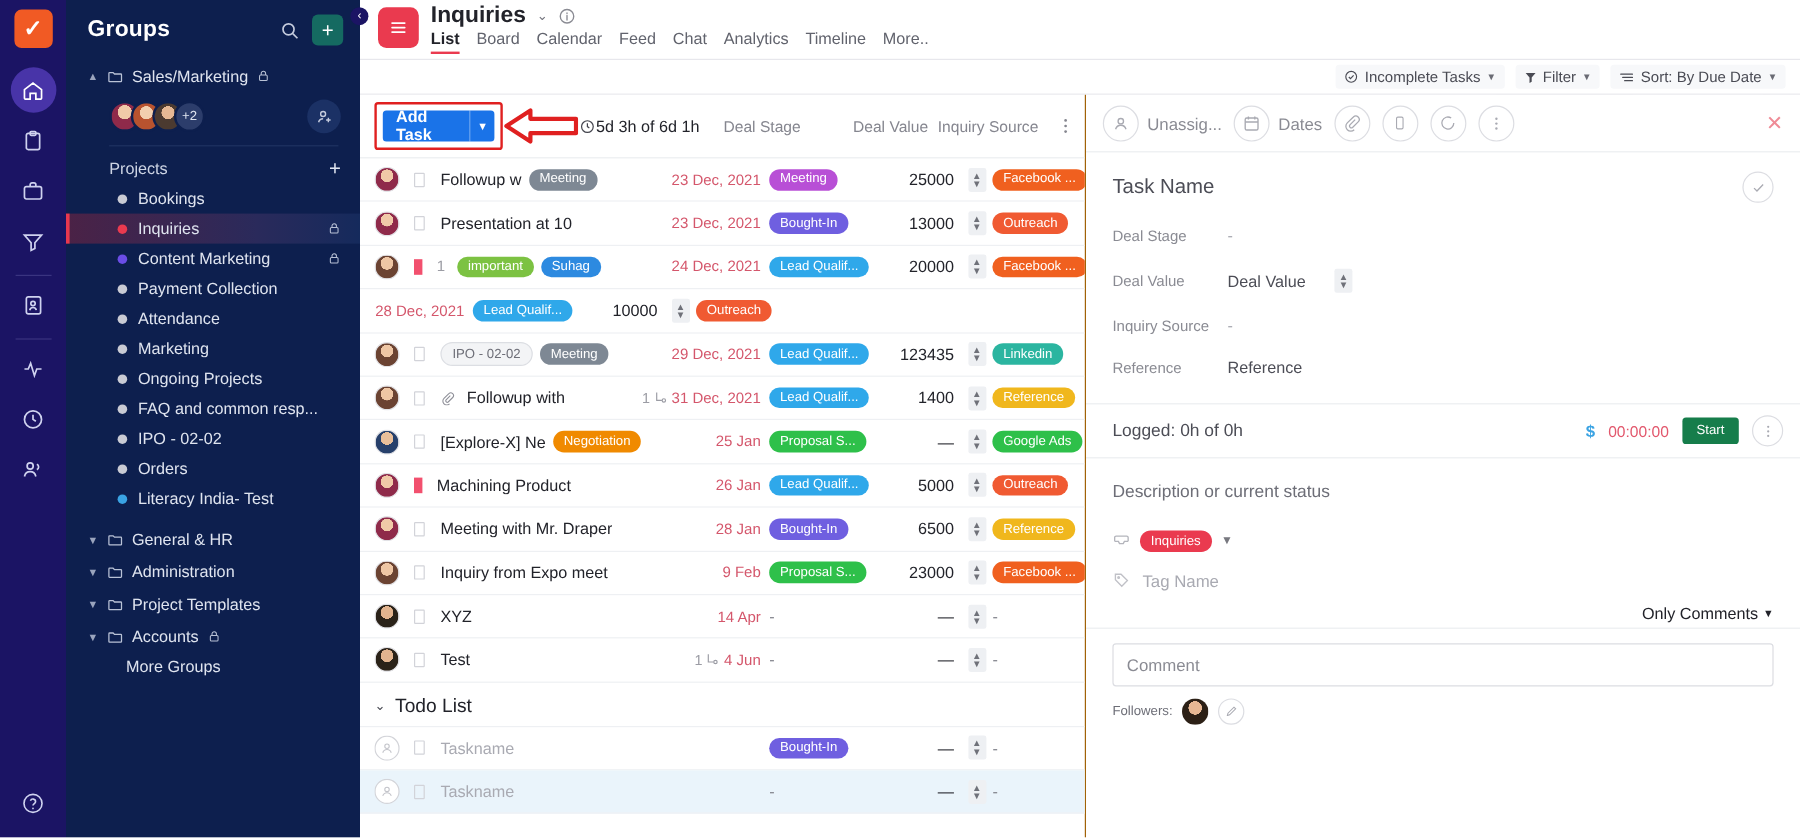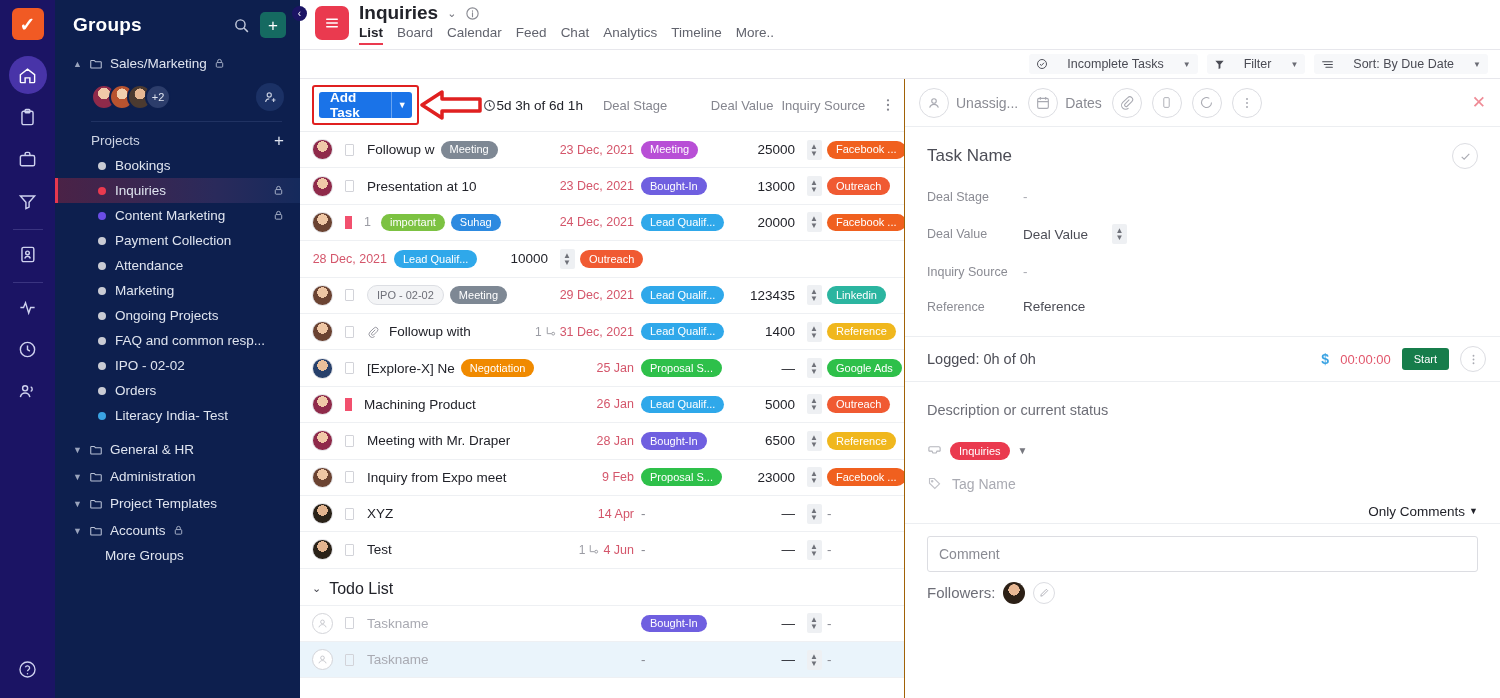--- a/index.html
+++ b/index.html
@@ -126,21 +126,21 @@
     background: radial-gradient(circle at 50% 36%, #e8b894 0 31%, transparent 32%), linear-gradient(#2c2016 0 100%);
     border: 1px solid #ccc;
   }
 
   
   .filterbar {
     height: 29px; display: flex; align-items: center; justify-content: flex-end;
     gap: 9px; padding-right: 12px; border-bottom: 1px solid #e7e7ec; background: #fff;
   }
   .fbtn {
-    display: flex; align-items: center; gap: 19px; font-size: 12.5px; color: #4a4b54;
+    display: flex; align-items: center; gap: 5px; font-size: 12.5px; color: #4a4b54;
     padding: 3px 7px; border-radius: 3px; cursor: pointer; background:#f7f8fa;
   }
   .fbtn .cv { font-size: 8px; color:#6a6b74; }
 
   
   .content { flex: 1; display: flex; min-height: 0; }
 
   
   .list-pane { width: 605px; flex: 0 0 605px; border-right: 1px solid #a16207; overflow: hidden; position: relative; background:#fff;}
   .list-head {
@@ -254,21 +254,21 @@
   .tag-ico { color: #c0c1c7; display:flex; }
   .d-onlyc {
     display: flex; justify-content: flex-end; padding: 12px 22px 0 22px;
     font-size: 13.5px; color: #22232a; cursor: pointer; gap:4px; align-items:center;
   }
   .d-commentwrap { border-top: 1px solid #eceef1; padding: 12px 22px 0 22px; margin-top: 4px;}
   .comment-box {
     border: 1px solid #dcdde2; border-radius: 3px; height: 36px; display: flex;
     align-items: center; padding: 0 11px; color: #8a8b93; font-size: 14px; cursor: text;
   }
-  .d-followers { display: flex; align-items: center; gap: 8px; padding: 10px 22px 0 22px; font-size: 15px; color: #6d6e77; }
+  .d-followers { display: flex; align-items: center; gap: 8px; padding: 10px 22px 0 22px; font-size: 11px; color: #6d6e77; }
   .f-av { width: 22px; height: 22px; border-radius: 50%;
     background: radial-gradient(circle at 50% 36%, #e8b894 0 31%, transparent 32%), linear-gradient(#2c2016 0 100%); }
   .f-edit { width: 22px; height: 22px; border-radius: 50%; border: 1px solid #dcdde2;
     display: flex; align-items: center; justify-content: center; color: #a9aab2; cursor: pointer; }
   .chev-badge { position:absolute; left:292px; top:6px; width:15px; height:15px; border-radius:50%;
     background:#1b1464; color:#fff; font-size:10px; display:flex; align-items:center; justify-content:center; cursor:pointer;}
 </style>
 </head>
 <body>
 

